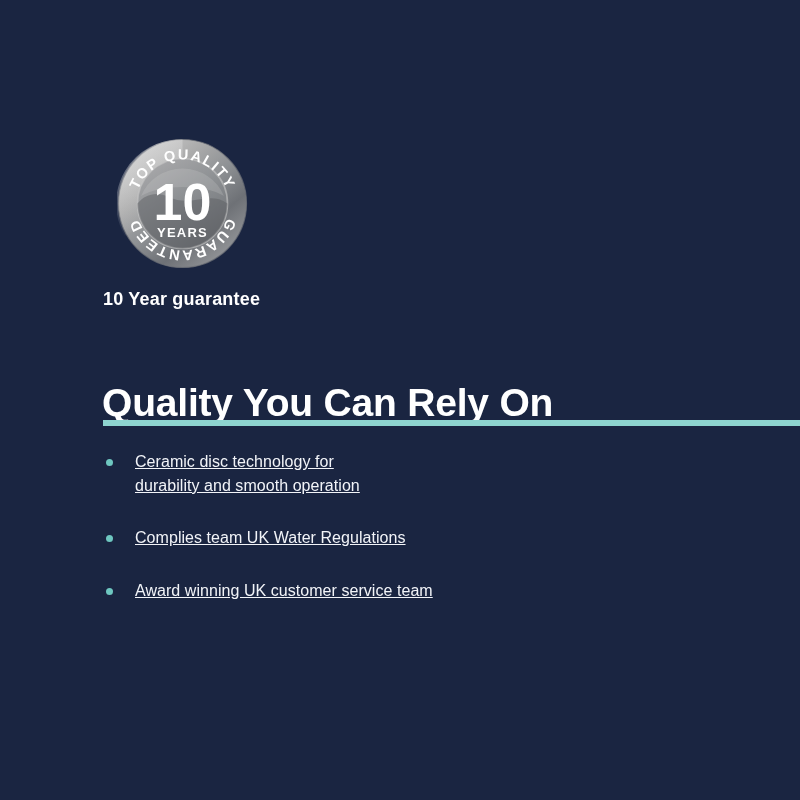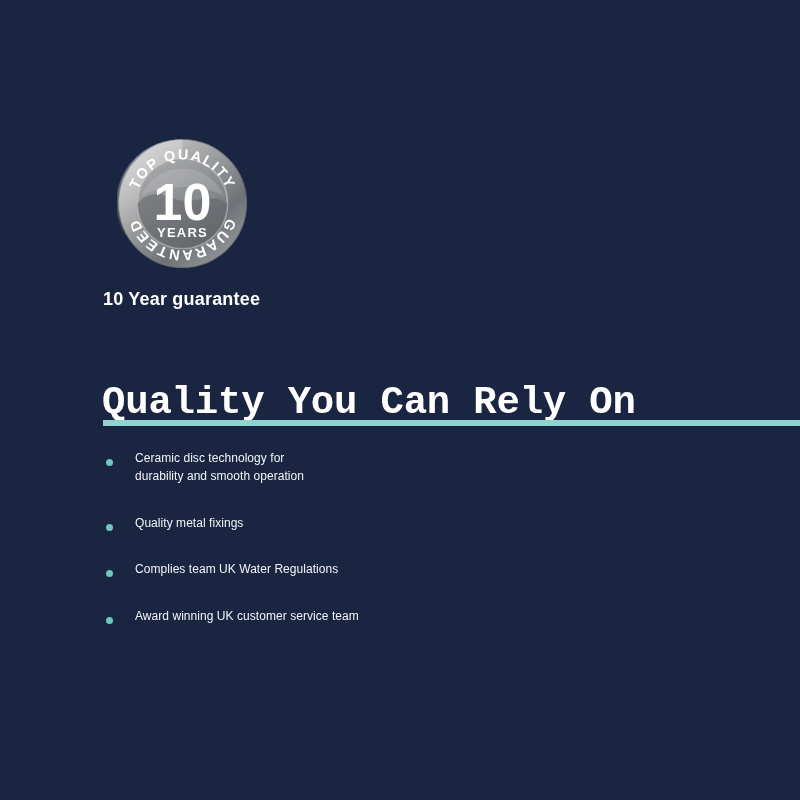--- a/index.html
+++ b/index.html
@@ -52,21 +52,20 @@
   .headline {
     position: absolute;
     left: 102px;
     top: 357px;
     font-size: 39px;
     font-weight: bold;
     color: #ffffff;
     letter-spacing: -0.2px;
     line-height: 1.05;
     white-space: nowrap;
-    font-family: Liberation Mono, monospace;
   }
 
   
   .divider {
     position: absolute;
     left: 103px;
     top: 420px;
     right: 0;
     height: 6px;
     background: #8ed4cf;
@@ -79,24 +78,25 @@
     top: 450px;
     right: 40px;
     margin: 0;
     padding: 0;
     list-style: none;
   }
   .bullet {
     position: relative;
     padding-left: 32px;
     margin-bottom: 29px;
-    font-size: 12px;
+    font-size: 16px;
     color: #f2f4f8;
     line-height: 1.48;
     letter-spacing: 0.05px;
+    text-decoration: underline;
   }
   .bullet:last-child {
     margin-bottom: 0;
   }
   .bullet-dot {
     position: absolute;
     left: 3px;
     top: 9px;
     width: 7px;
     height: 7px;
@@ -167,24 +167,20 @@
   <div class="divider"></div>
 
   <ul class="bullets">
     <li class="bullet">
       <span class="bullet-dot"></span>
       <span class="bullet-text">Ceramic disc technology for
 durability and smooth operation</span>
     </li>
     <li class="bullet">
       <span class="bullet-dot"></span>
-      <span class="bullet-text">Quality metal fixings</span>
-    </li>
-    <li class="bullet">
-      <span class="bullet-dot"></span>
       <span class="bullet-text">Complies team UK Water Regulations</span>
     </li>
     <li class="bullet">
       <span class="bullet-dot"></span>
       <span class="bullet-text">Award winning UK customer service team</span>
     </li>
   </ul>
 
 </div>
 

